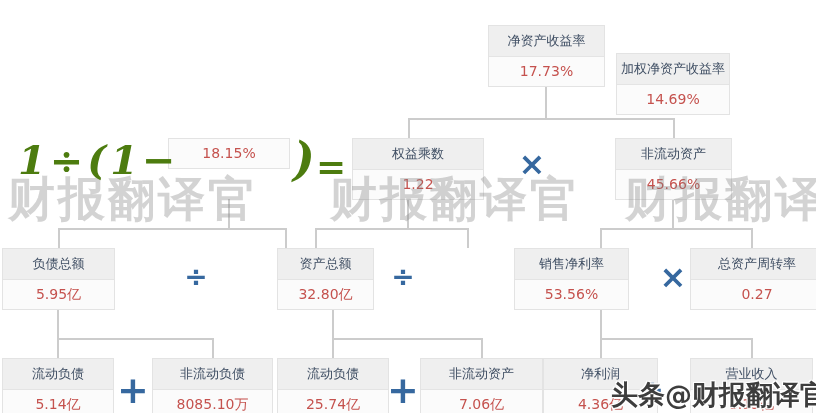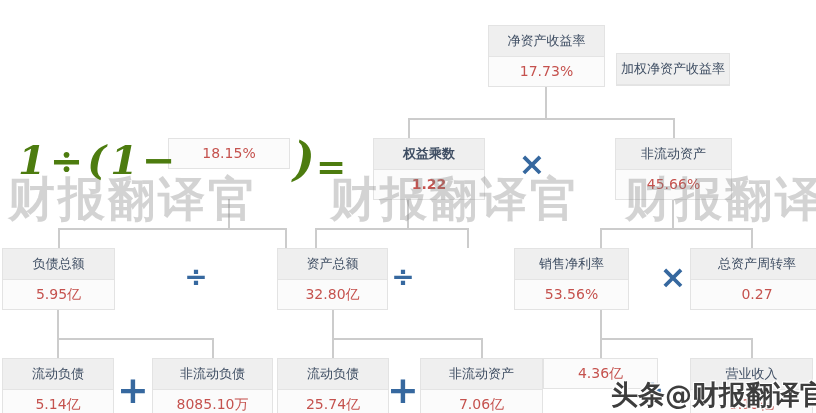--- a/index.html
+++ b/index.html
@@ -86,44 +86,45 @@
   <div class="line" style="left:600px;top:338px;width:153px;height:2px;"></div>
   <div class="line" style="left:600px;top:338px;width:2px;height:20px;"></div>
   <div class="line" style="left:751px;top:338px;width:2px;height:20px;"></div>
 
   <div class="node" style="left:488px;top:25px;width:117px;">
     <div class="node-label">净资产收益率</div>
     <div class="node-value">17.73%</div>
   </div>
   <div class="node" style="left:616px;top:25px;width:114px;margin-top:28px;">
     <div class="node-label">加权净资产收益率</div>
+    <div class="node-value">14.69%</div>
   </div>
 
   <div class="formula" style="left:18px;top:140px;font-size:40px;letter-spacing:4px;">1÷(1−</div>
   <div class="node" style="left:168px;top:138px;width:122px;">
     <div class="node-value">18.15%</div>
   </div>
   <div class="formula" style="left:293px;top:136px;font-size:46px;">)</div>
   <div class="formula" style="left:316px;top:148px;font-size:36px;">=</div>
-  <div class="node" style="left:373px;top:138px;width:112px;font-weight:bold;">
+  <div class="node" style="left:352px;top:138px;width:132px;">
     <div class="node-label">权益乘数</div>
     <div class="node-value">1.22</div>
   </div>
   <div class="op op-x" style="left:532px;top:164px;">×</div>
   <div class="node" style="left:615px;top:138px;width:117px;">
     <div class="node-label">非流动资产</div>
     <div class="node-value">45.66%</div>
   </div>
 
   <div class="node" style="left:2px;top:248px;width:113px;">
     <div class="node-label">负债总额</div>
     <div class="node-value">5.95亿</div>
   </div>
   <div class="op op-div" style="left:196px;top:277px;">÷</div>
-  <div class="node" style="left:277px;top:248px;width:111px;">
+  <div class="node" style="left:277px;top:248px;width:97px;">
     <div class="node-label">资产总额</div>
     <div class="node-value">32.80亿</div>
   </div>
   <div class="op op-div" style="left:403px;top:277px;">÷</div>
   <div class="node" style="left:514px;top:248px;width:115px;">
     <div class="node-label">销售净利率</div>
     <div class="node-value">53.56%</div>
   </div>
   <div class="op op-x" style="left:673px;top:277px;">×</div>
   <div class="node" style="left:690px;top:248px;width:134px;">
@@ -143,20 +144,21 @@
   <div class="node" style="left:277px;top:358px;width:112px;">
     <div class="node-label">流动负债</div>
     <div class="node-value">25.74亿</div>
   </div>
   <div class="op op-plus" style="left:403px;top:390px;">+</div>
   <div class="node" style="left:420px;top:358px;width:123px;">
     <div class="node-label">非流动资产</div>
     <div class="node-value">7.06亿</div>
   </div>
   <div class="node" style="left:543px;top:358px;width:115px;">
+    <div class="node-label">净利润</div>
     <div class="node-value">4.36亿</div>
   </div>
   <div class="op op-div" style="left:652px;top:390px;">÷</div>
   <div class="node" style="left:690px;top:358px;width:123px;">
     <div class="node-label">营业收入</div>
     <div class="node-value">8.13亿</div>
   </div>
 
   <div class="wm" style="left:8px;">财报翻译官</div>
   <div class="wm" style="left:330px;">财报翻译官</div>

